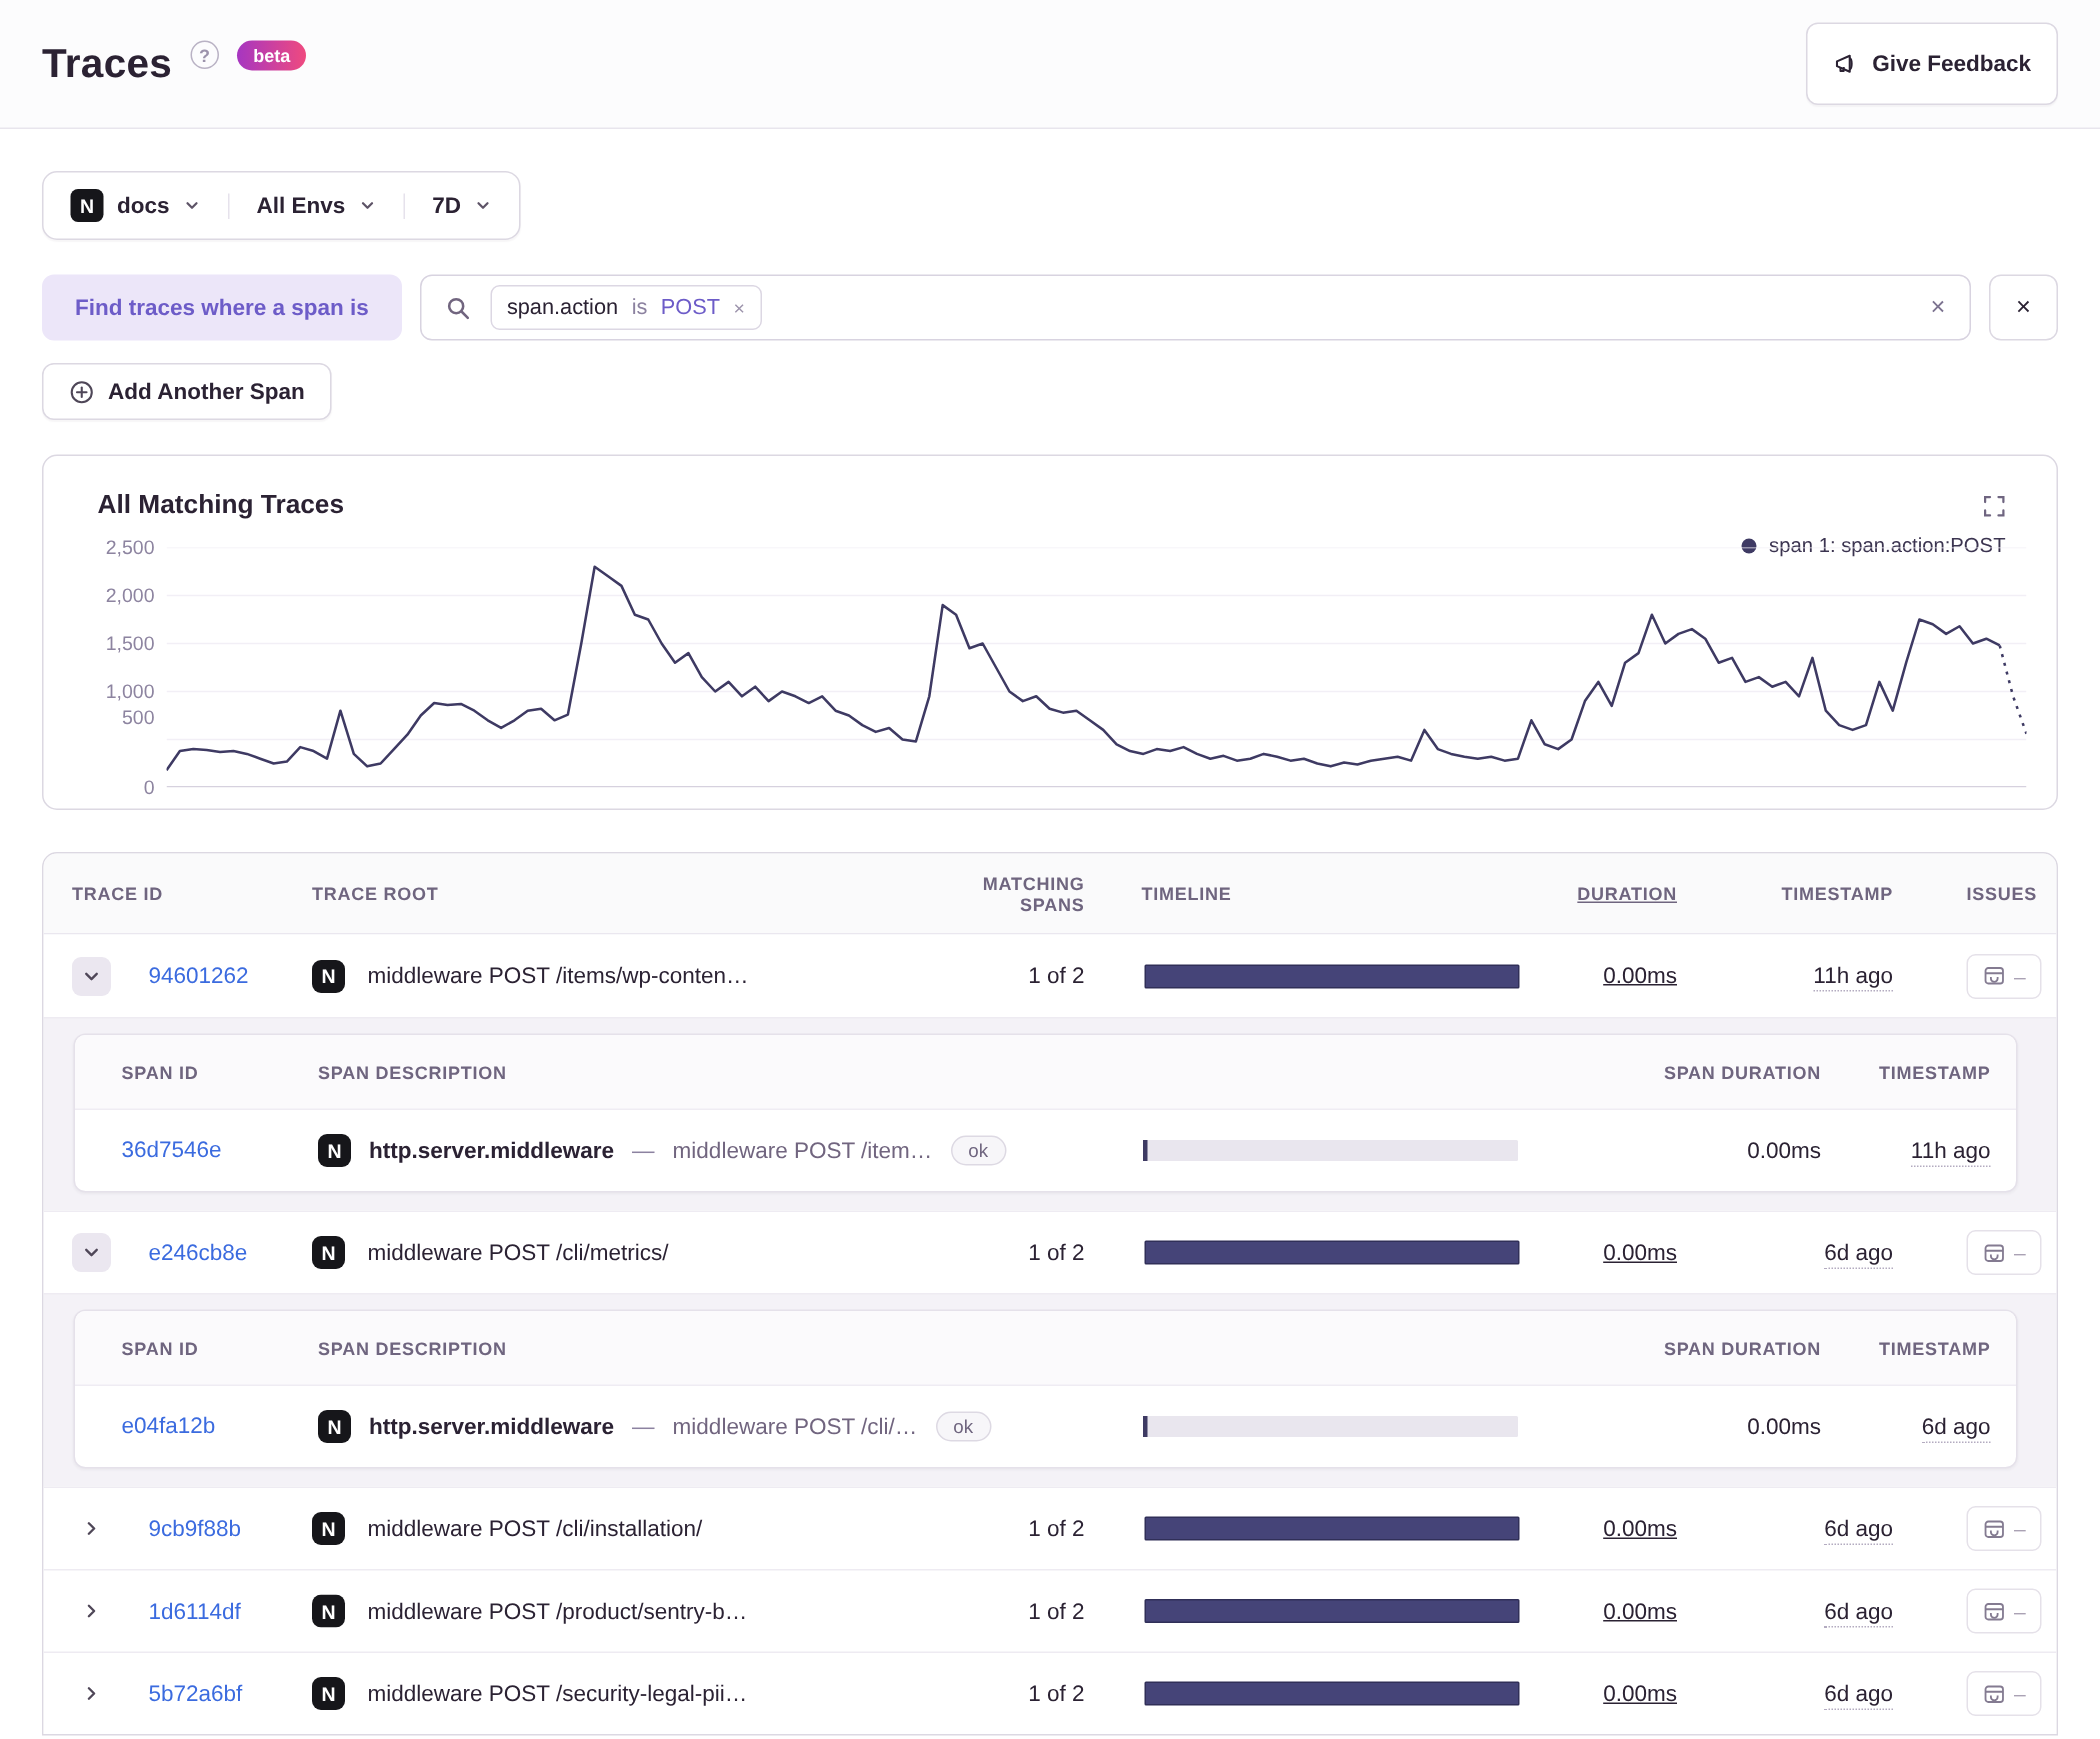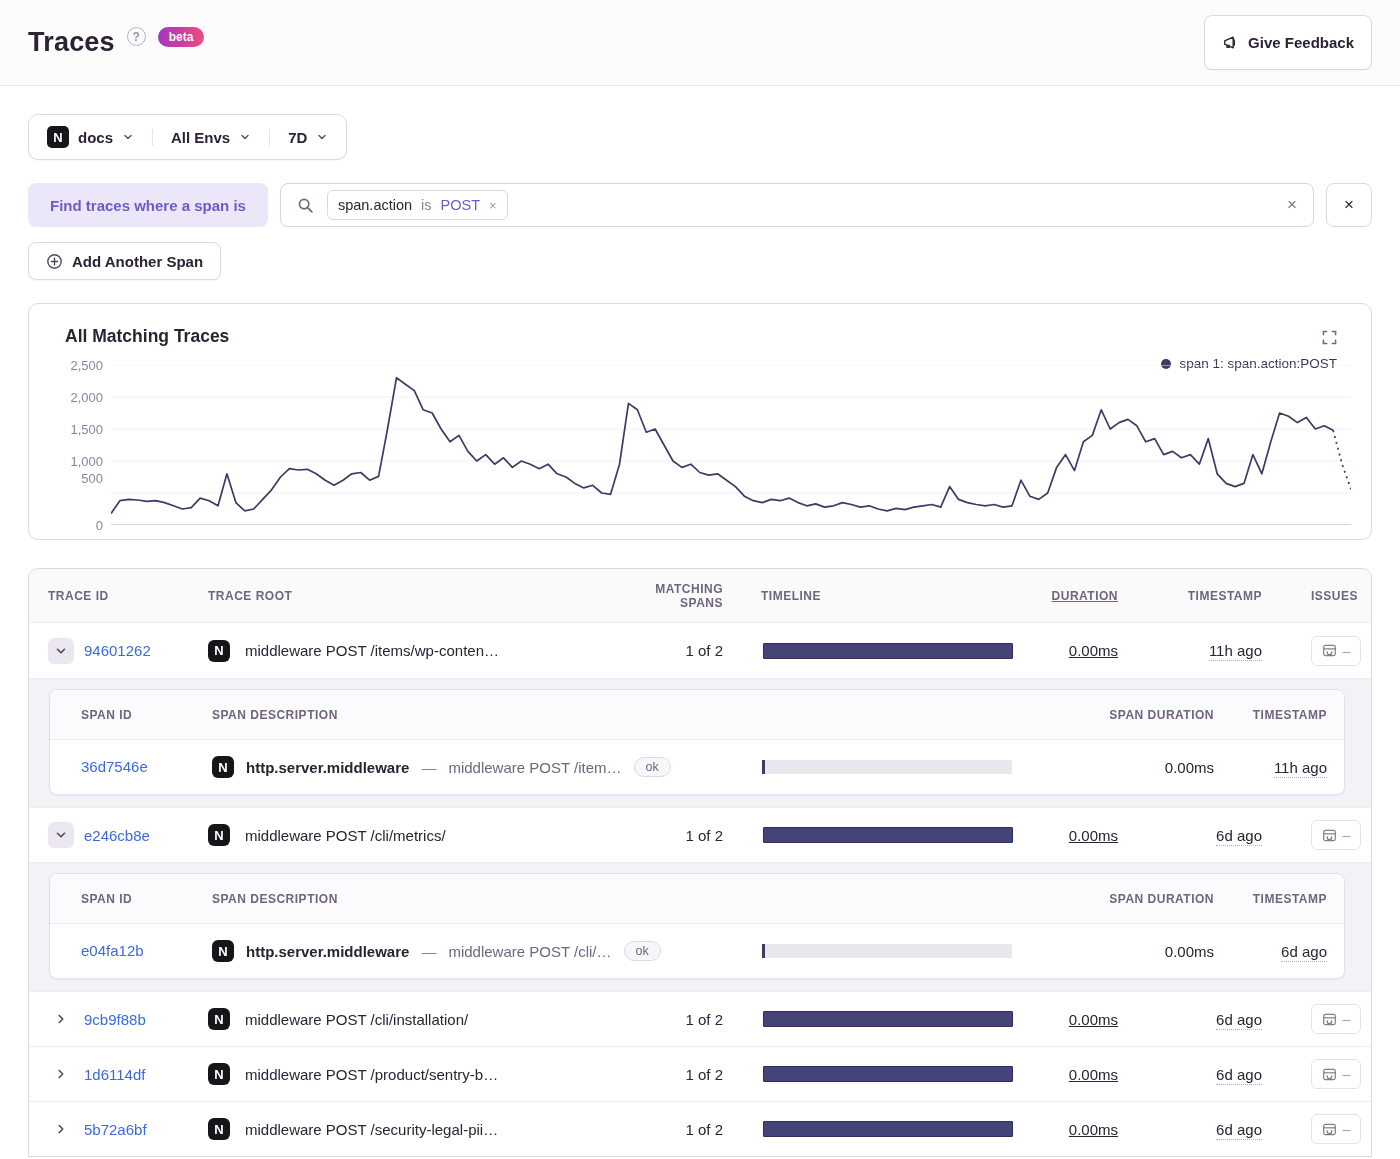--- a/index.html
+++ b/index.html
@@ -65,21 +65,21 @@
     padding-left:19px; align-items:center; }
   .thead { height:54px; background:#fafafb; border-bottom:1px solid #eae7ef; }
   .th { font-size:12px; font-weight:700; color:#6f657f; letter-spacing:.5px; }
   .right { text-align:right; }
   .c-match { padding-right:38px; }
   .c-dur { padding-right:28px;text-decoration:underline; }
   .c-ts { padding-right:29px; }
   .c-issues { padding-left:20px; }
   .trace-row { height:55px; border-top:1px solid #eeebf2; background:#fff; }
   .trace-row:first-of-type { border-top:none; }
-  .c-id { display:flex; align-items:center; gap:10px; }
+  .c-id { display:flex; align-items:center; gap:25px; }
   .chev-btn { width:26px; height:26px; border-radius:6px; display:flex; align-items:center;
     justify-content:center; color:#4f4758; cursor:pointer; background:transparent; border:none; }
   .expanded .chev-btn { background:#ebe7f0; }
   .chev-btn svg { transition:none; }
   .collapsed .chev-btn svg { transform:rotate(-90deg); }
   .id-link { color:#3b6bdf; font-size:15px; text-decoration:none; cursor:pointer; }
   .c-root { display:flex; align-items:center; gap:15px; font-size:15px; overflow:hidden; white-space:nowrap; }
   .cell-txt { font-size:15px; }
   .bar { width:250px; height:16px; background:#454478; border:1px solid #302f58; border-radius:1px; margin-left:2px; }
   .ts-underline { border-bottom:1px dotted #b3abc0; padding-bottom:1px;margin-left:40px; }

